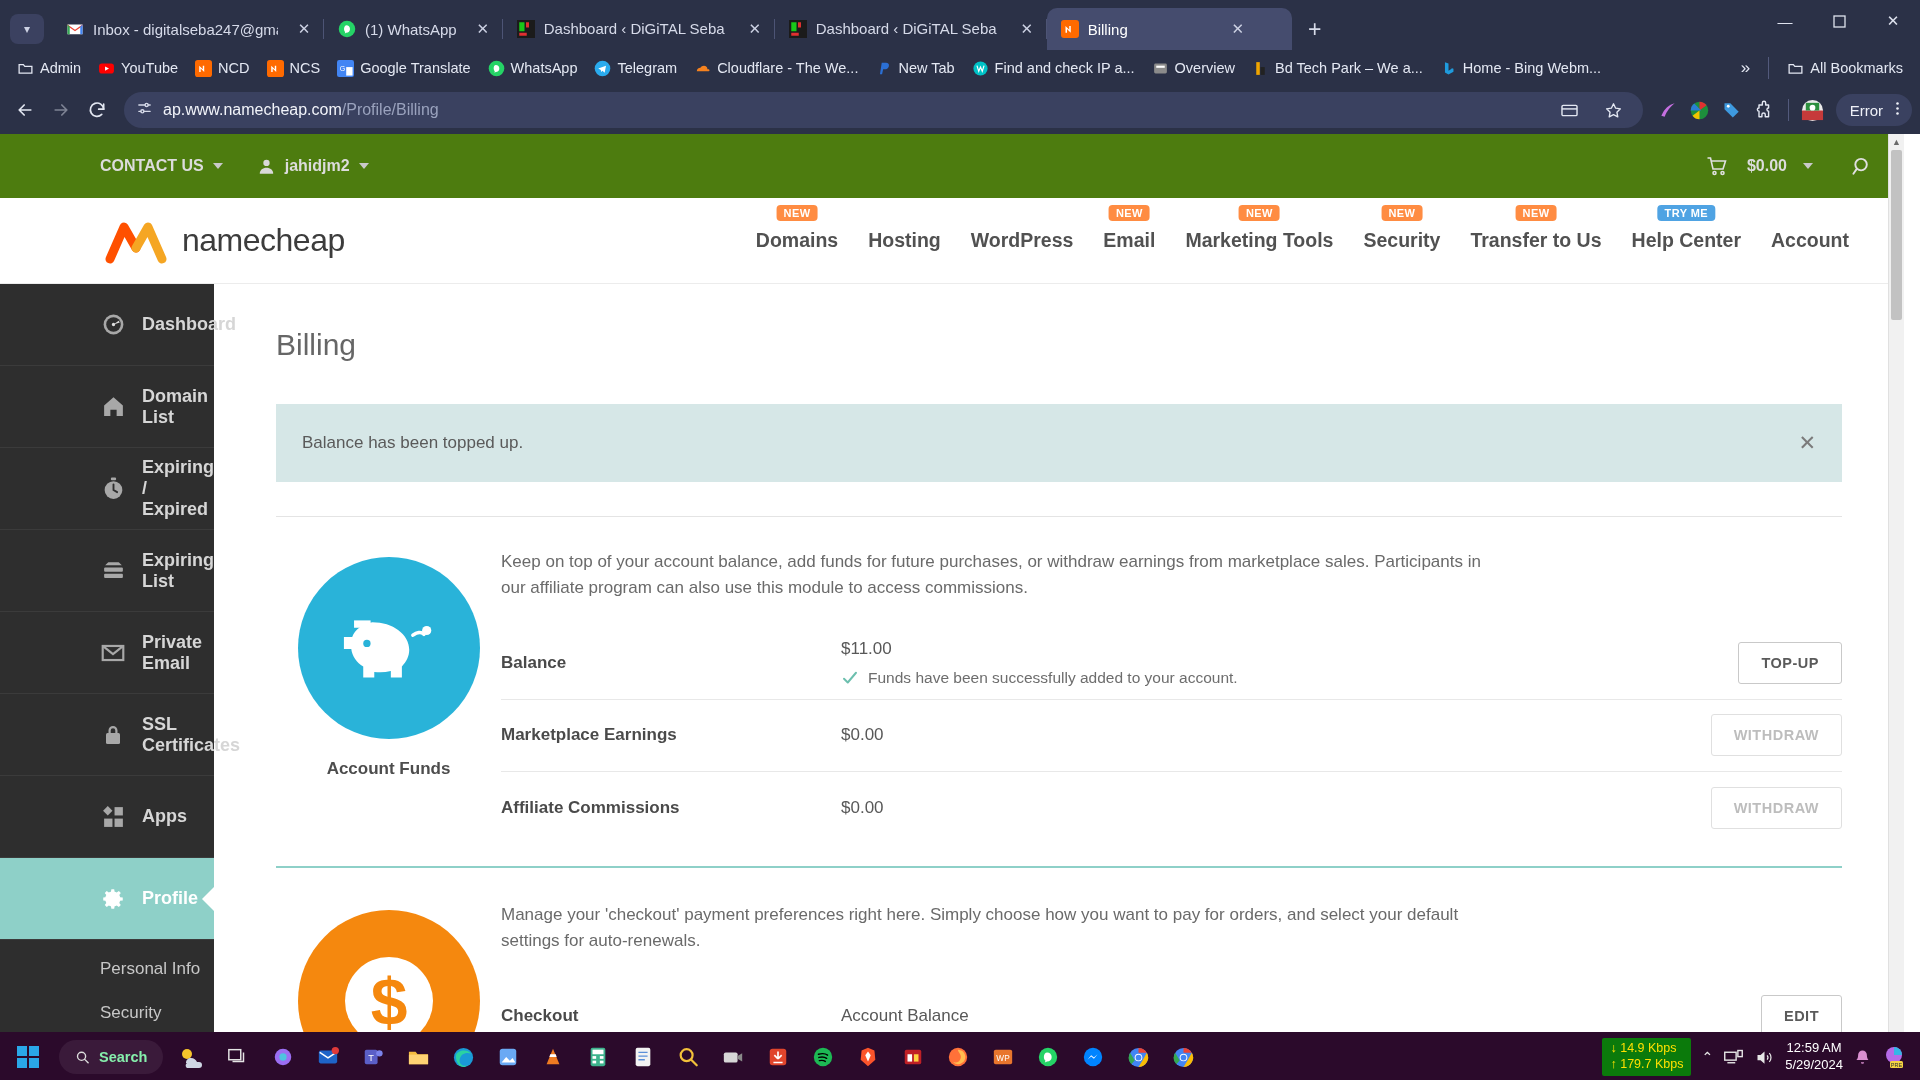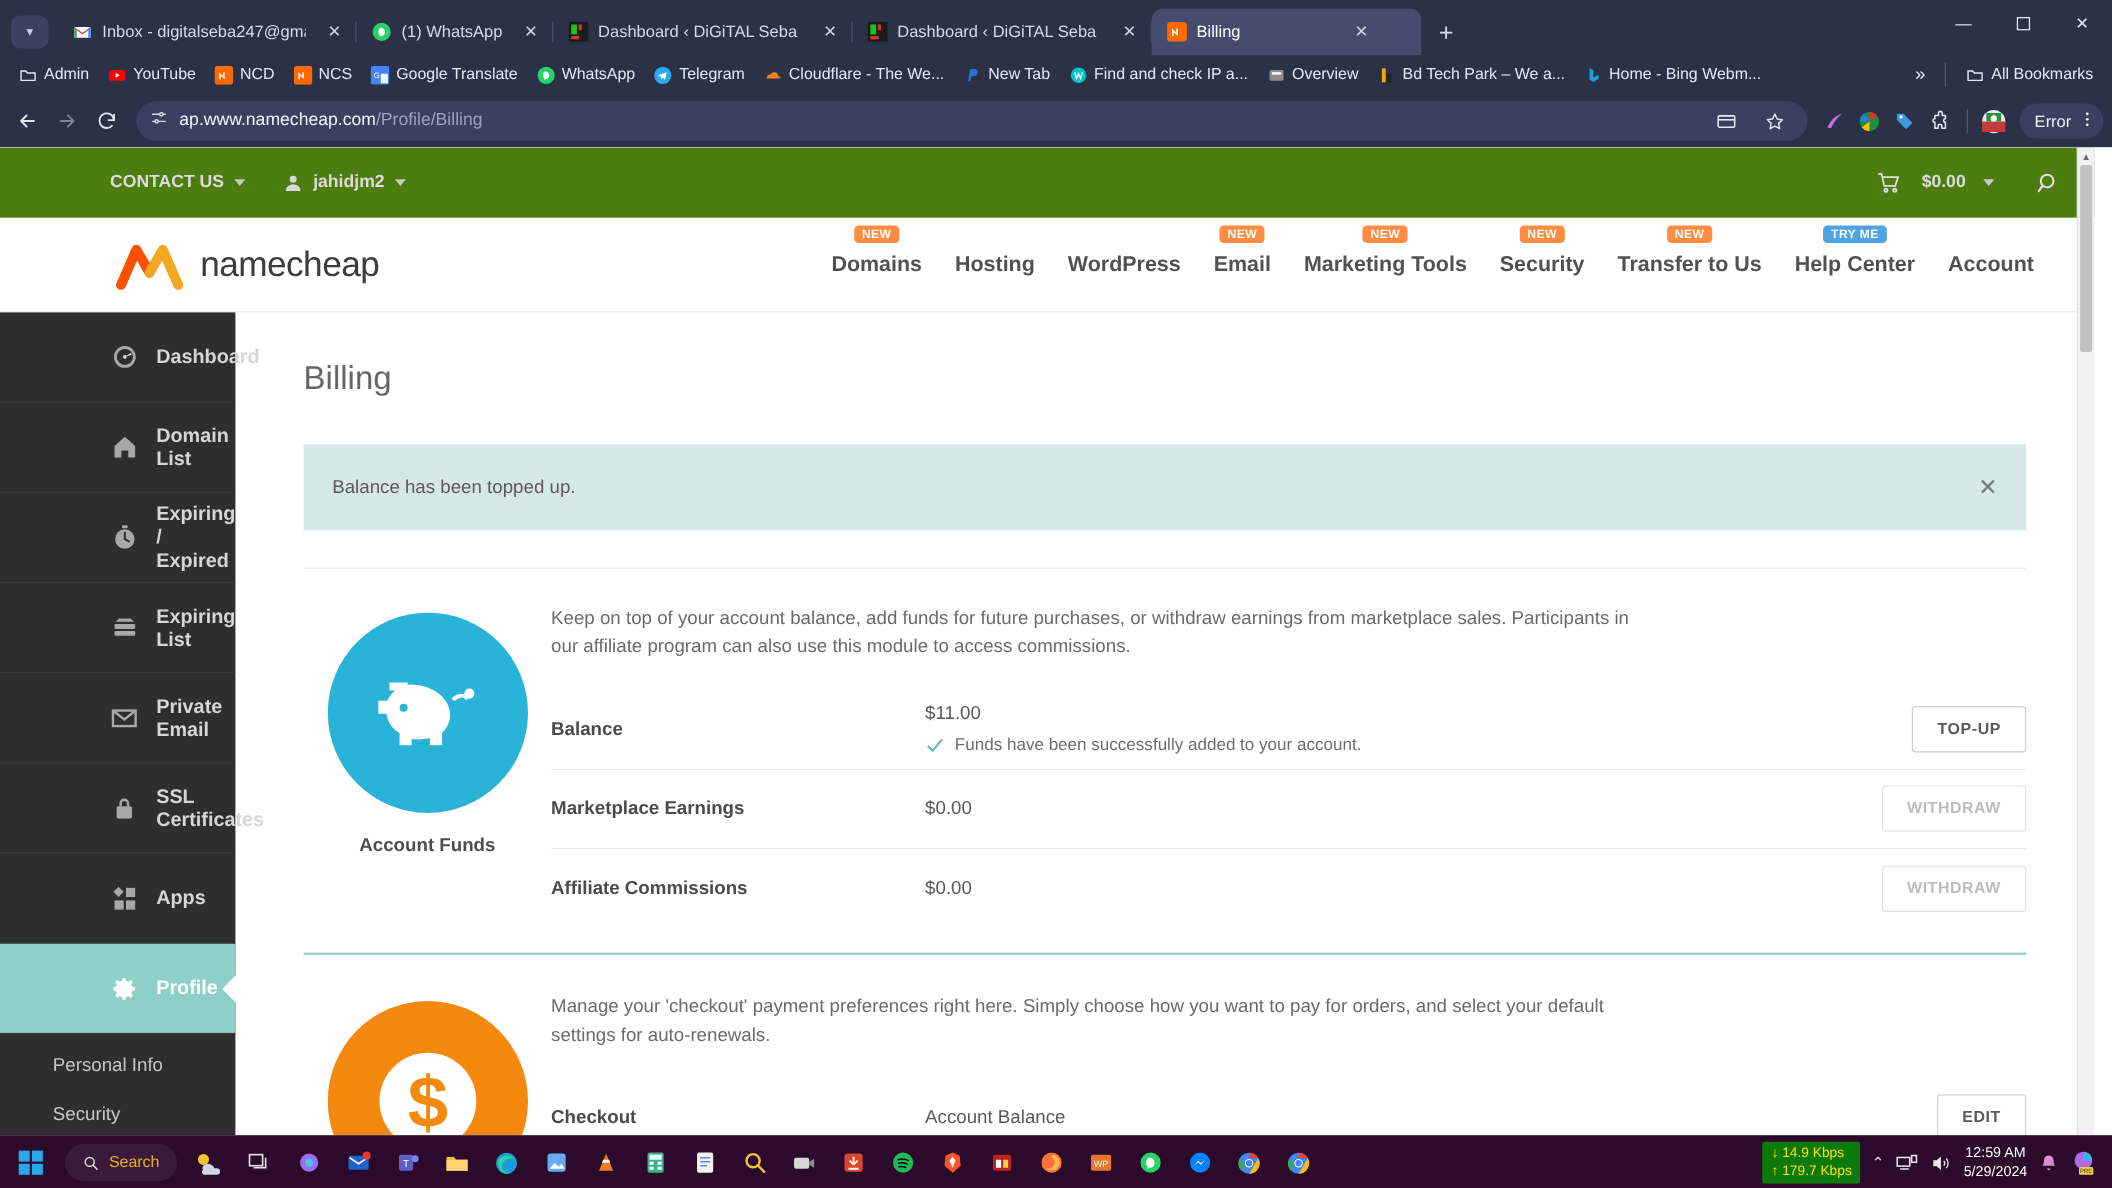--- a/index.html
+++ b/index.html
@@ -128,21 +128,21 @@
   }
   .side-item.active { background: #8ed0c8; color: #ffffff; }
   .side-item.active::after {
     content: ""; position: absolute; right: -1px; top: 50%;
     transform: translateY(-50%);
     border-top: 13px solid transparent; border-bottom: 13px solid transparent;
     border-right: 13px solid #ffffff;
   }
   .side-sub {
     height: 58px; display: flex; align-items: center;
-    padding-left: 48px; color: #c7c7c7; font-size: 17px;
+    padding-left: 100px; color: #c7c7c7; font-size: 17px;
   }
   .side-ic { width: 26px; height: 26px; flex: none; display:flex;align-items:center;justify-content:center;}
 
   #content { flex: 1; padding: 44px 62px 0 62px; overflow: hidden; }
   #page-title { font-size: 30px; color: #666; font-weight: normal; margin-bottom: 42px; }
 
   #alert {
     background: #d6e7e7; height: 78px; display: flex; align-items: center;
     padding: 0 26px; color: #5a5a5a; font-size: 17px; margin-bottom: 34px;
   }
@@ -184,21 +184,21 @@
 
   
   #taskbar {
     height: 50px; background: #2b0a2b; display: flex; align-items: center;
     padding: 0 6px; gap: 3px; position: relative;
   }
   #start { width: 44px; height: 40px; display:flex; align-items:center; justify-content:center; }
   #tb-search {
     height: 34px; background: #3a1a3a; border-radius: 17px;
     display: flex; align-items: center; gap: 9px; padding: 0 16px;
-    color: #eab308; font-size: 14.5px; margin: 0 6px; flex:none;
+    color: #86efac; font-size: 14.5px; margin: 0 6px; flex:none;font-weight:bold;
   }
   .tb-app { width: 42px; height: 42px; display:flex; align-items:center; justify-content:center; position: relative;}
   #tb-right { margin-left: auto; display: flex; align-items: center; gap: 10px; padding-right: 8px; }
   #netspeed {
     background: #0b7a0b; color: #fff; font-size: 12.5px; line-height: 1.25;
     padding: 3px 8px; border-radius: 2px; white-space: nowrap;
   }
   #netspeed .dn { color: #ffe000; }
   #netspeed .up { color: #ffe000; }
   #clock { color: #fff; font-size: 13px; line-height: 1.3; text-align: center; }

